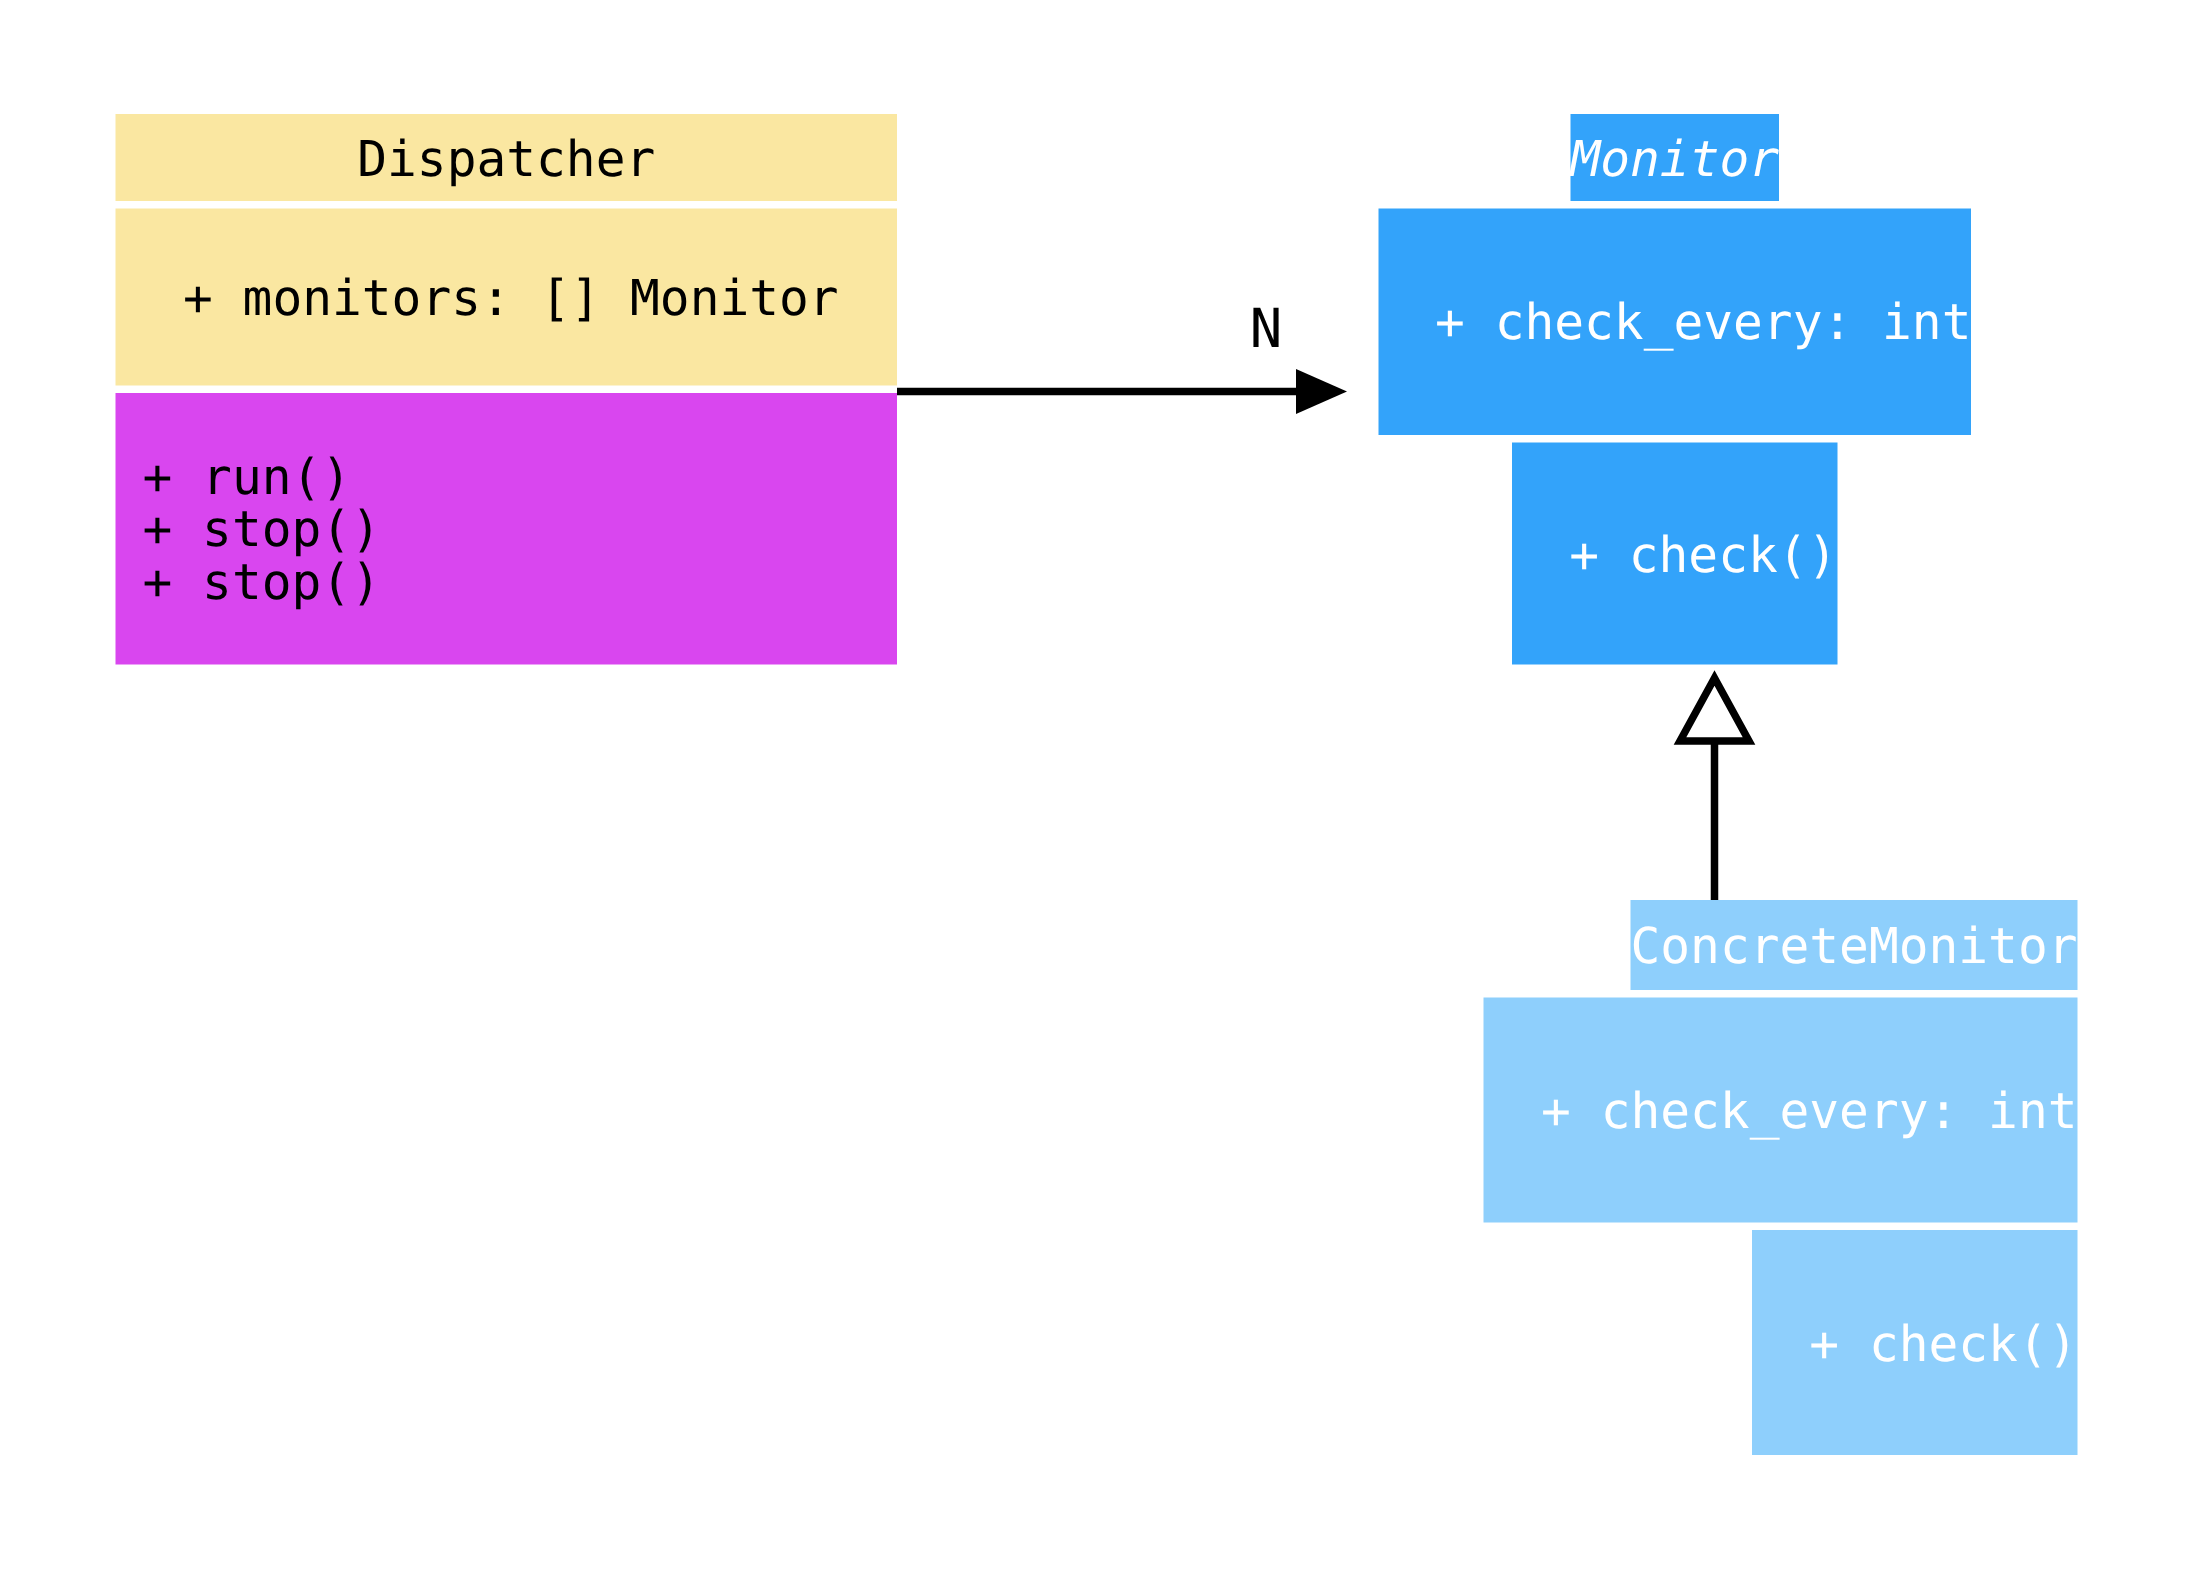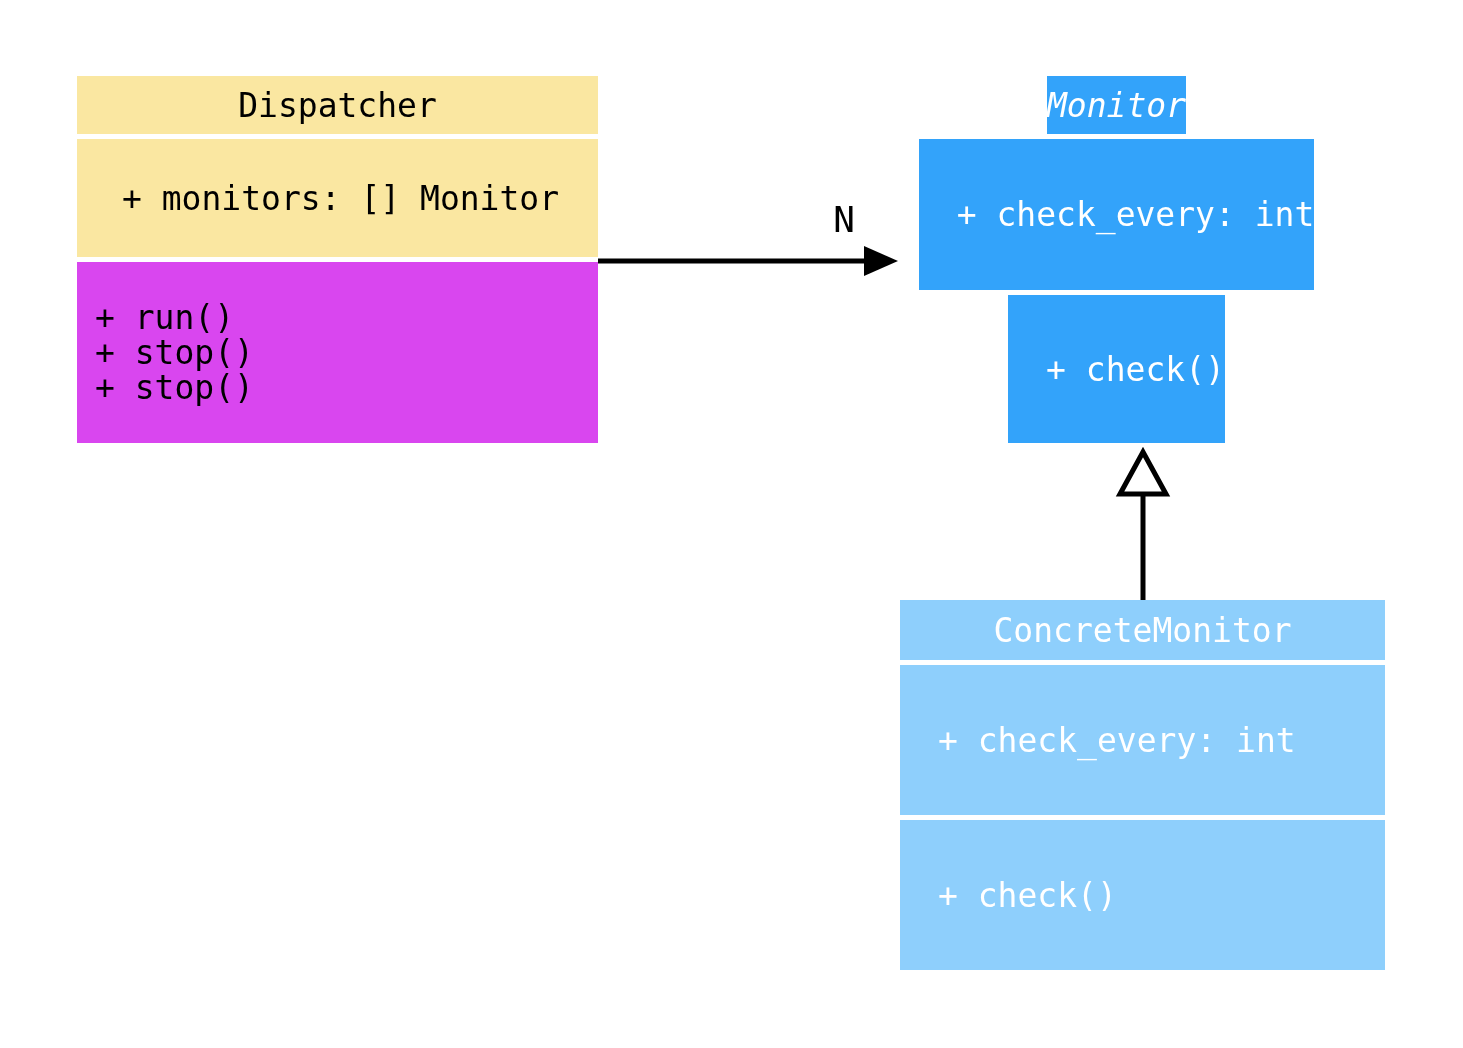--- a/index.html
+++ b/index.html
@@ -73,21 +73,21 @@
       <span class="line italic" style="padding-left:0">Monitor</span>
     </div>
     <div class="sec attrs" style="background: rgb(51, 163, 250);">
       <div class="line">+ check_every: int</div>
     </div>
     <div class="sec methods" style="background: rgb(51, 163, 250);">
       <div class="line">+ check()</div>
     </div>
   </div>
 
-  <div class="umlbox pad25" id="box-concrete-monitor" style="color: rgb(255, 255, 255);">
+  <div class="umlbox pad25" id="box-concrete-monitor" style="color: rgb(255, 255, 255); align-items: flex-end;">
     <div class="sec title" style="background: rgb(142, 207, 252);">
       <span class="line" style="padding-left:0">ConcreteMonitor</span>
     </div>
     <div class="sec attrs" style="background: rgb(142, 207, 252);">
       <div class="line">+ check_every: int</div>
     </div>
     <div class="sec methods" style="background: rgb(142, 207, 252);">
       <div class="line">+ check()</div>
     </div>
   </div>

